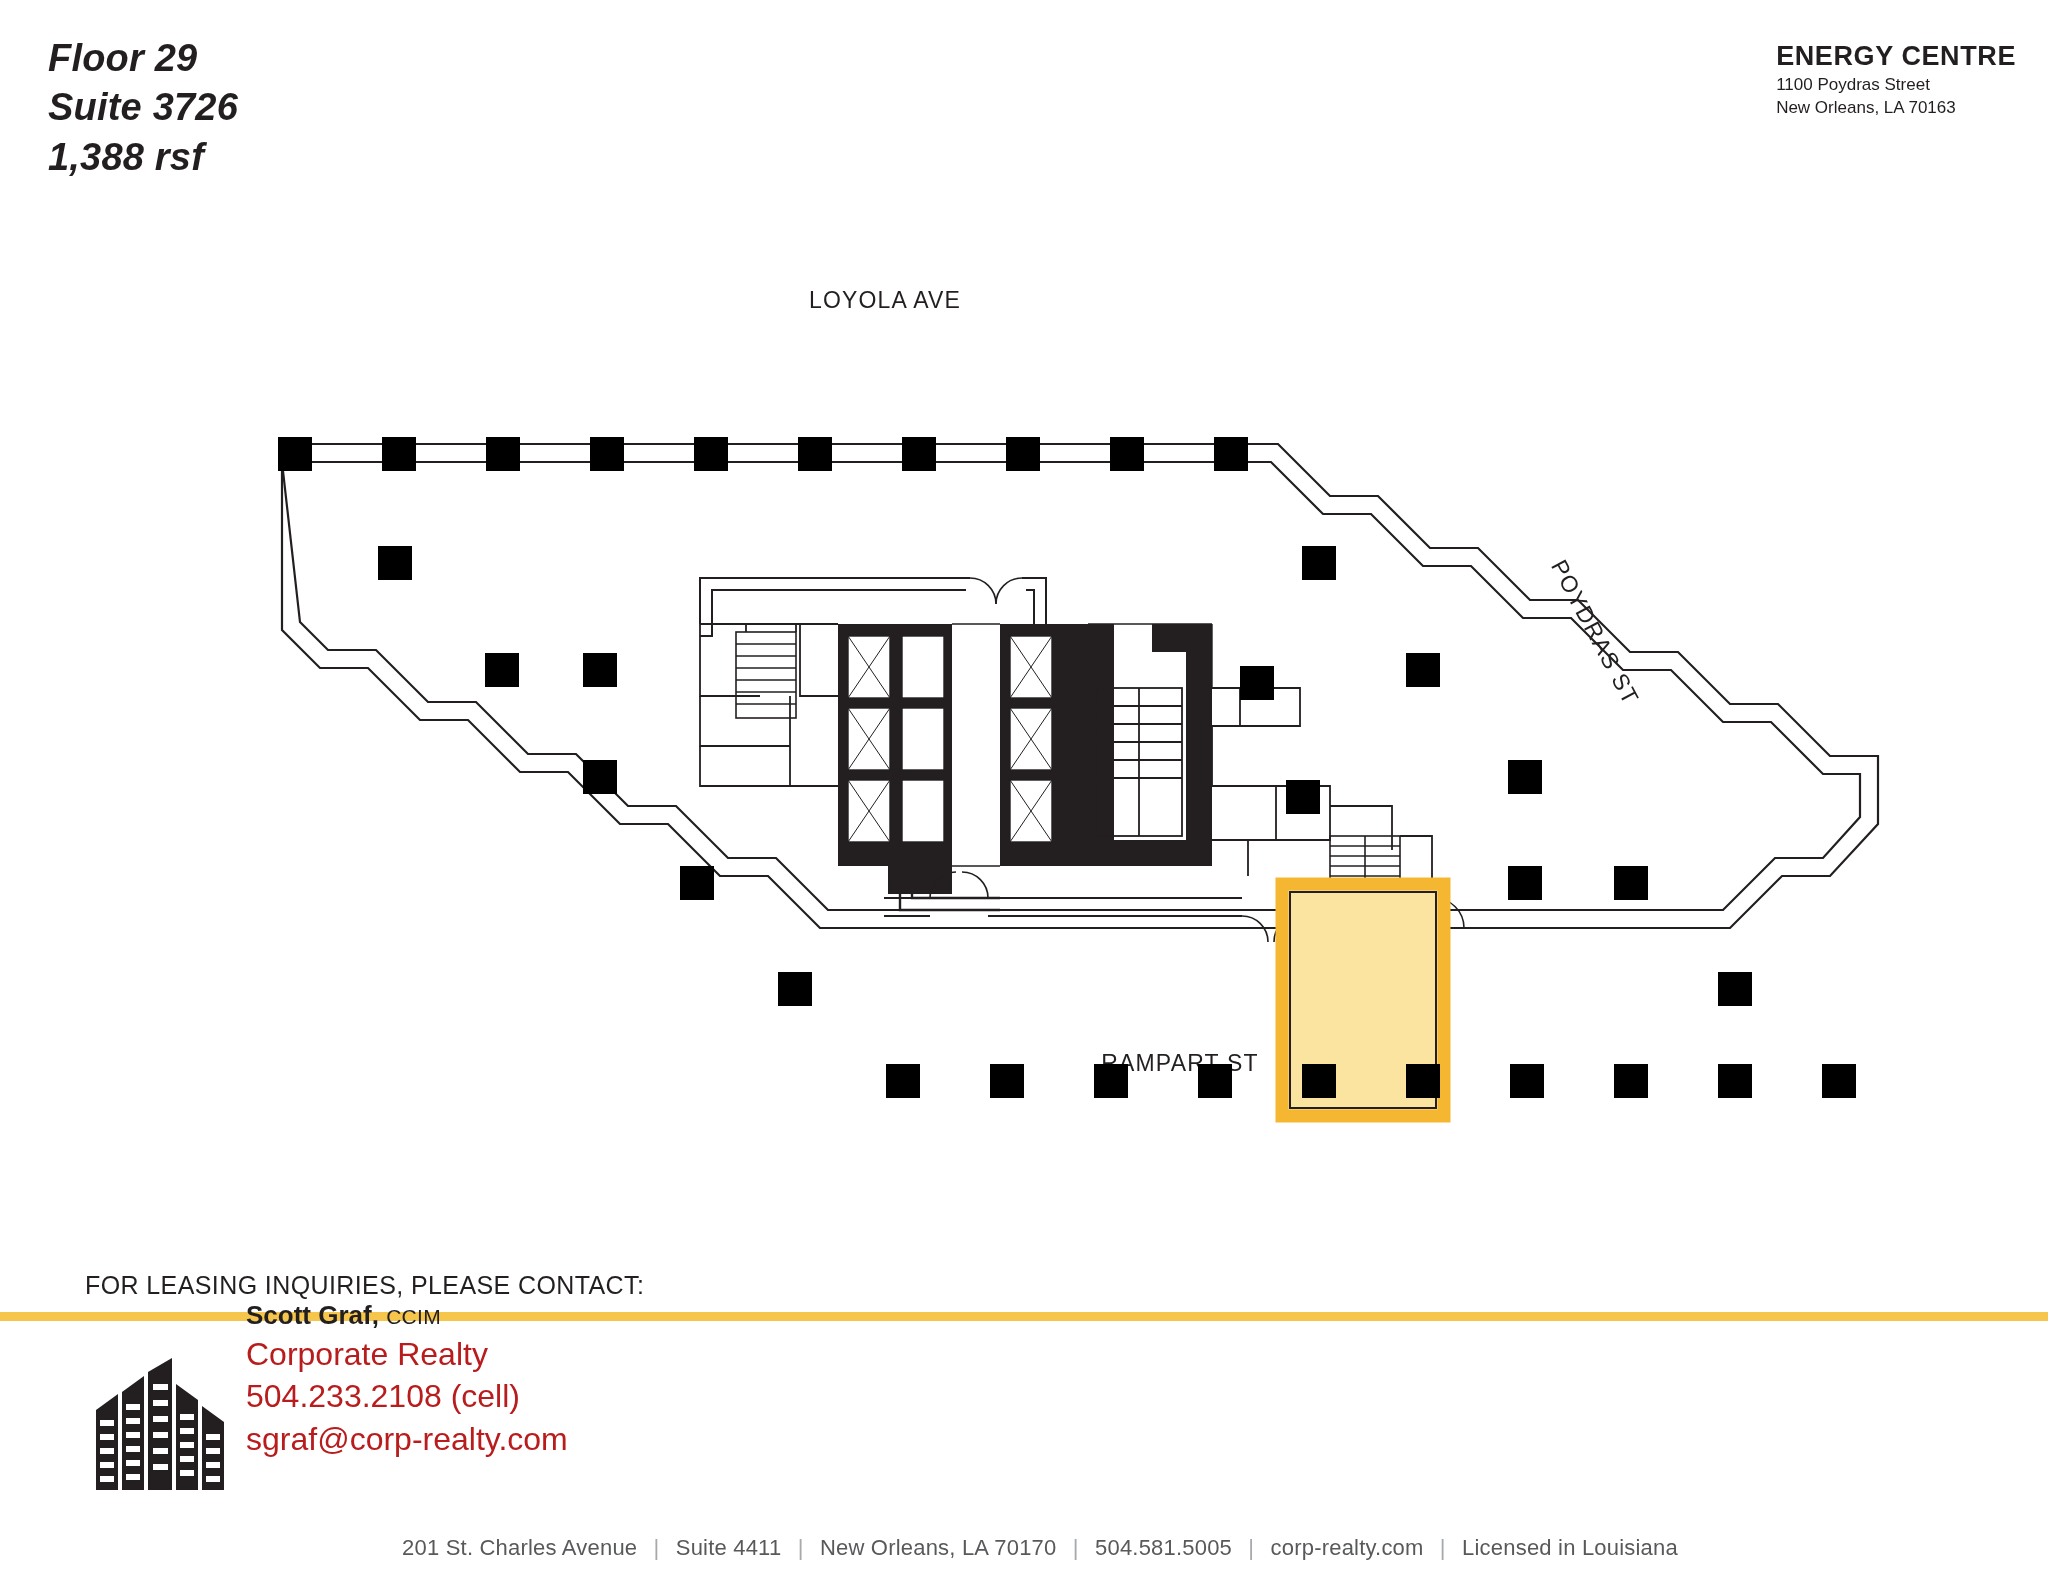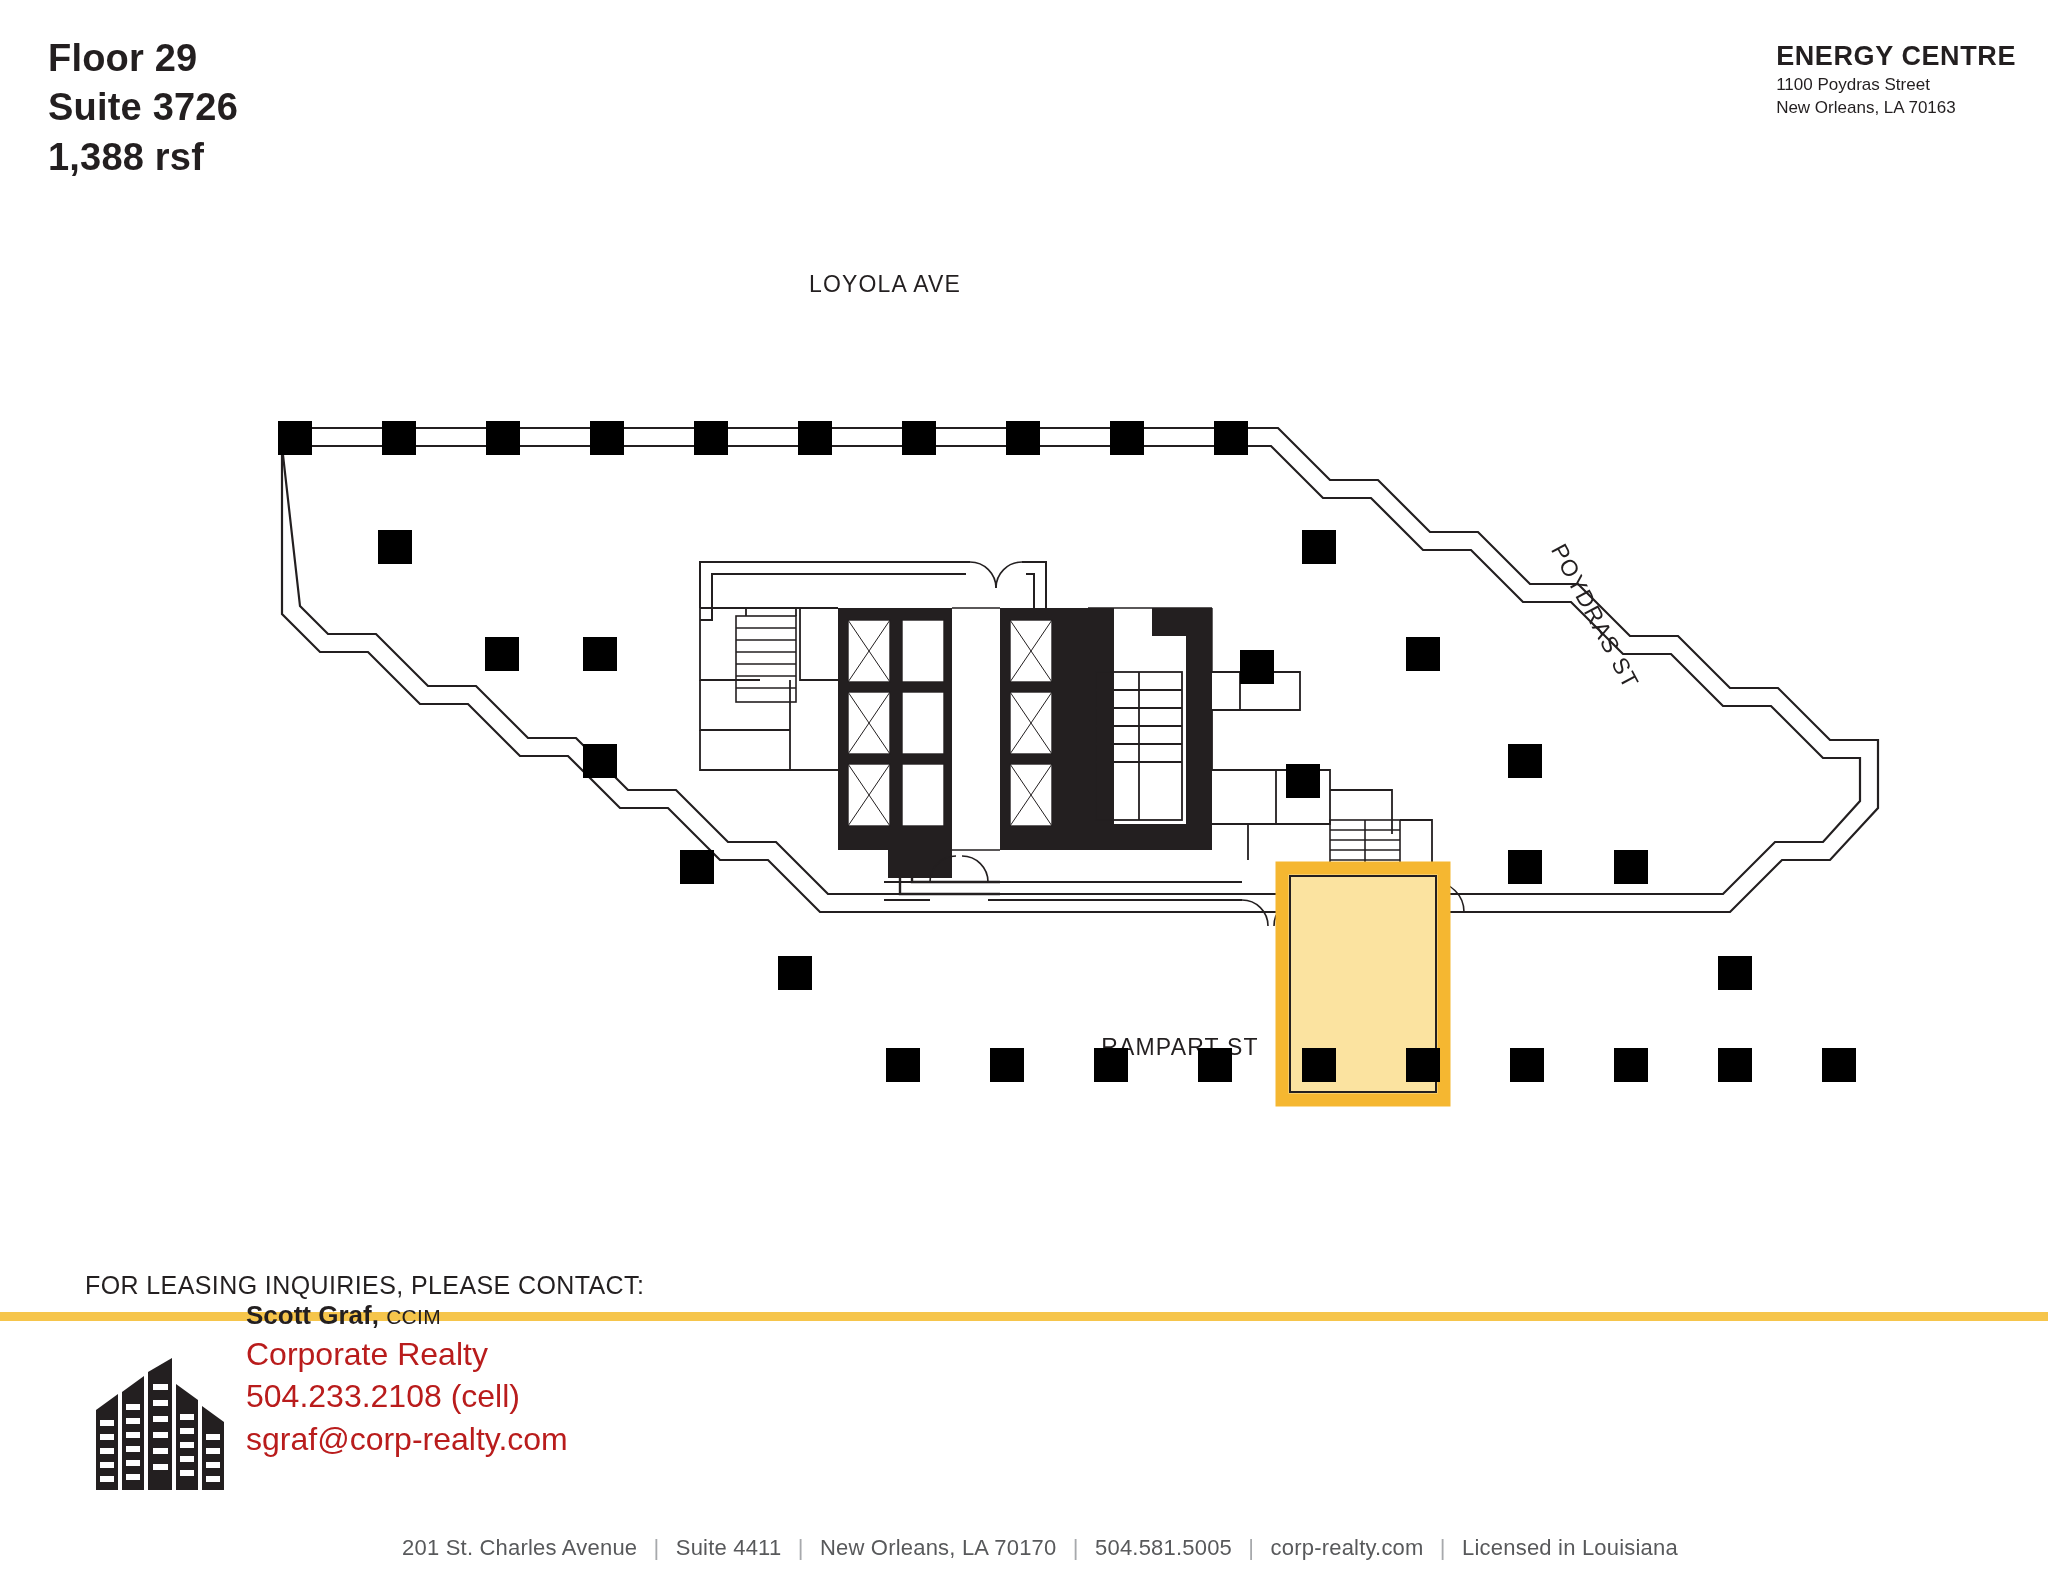--- a/index.html
+++ b/index.html
@@ -15,20 +15,21 @@
     color: #231f20;
     overflow: hidden;
   }
 
   
   .header-left {
     position: absolute;
     left: 48px;
     top: 34px;
     line-height: 1.30;
+    font-style: italic;
   }
   .header-left .line {
     font-size: 38px;
     font-weight: bold;
     letter-spacing: 0.2px;
     color: #231f20;
     white-space: nowrap;
   }
 
   .header-right {
@@ -46,21 +47,21 @@
   .header-right .addr {
     font-size: 17px;
     font-weight: normal;
     color: #231f20;
   }
 
   
   #plan-wrap {
     position: absolute;
     left: 0;
-    top: 210px;
+    top: 226px;
     width: 1944px;
     height: 930px;
   }
   #plan-svg { display: block; }
 
   
   .leasing-title {
     position: absolute;
     left: 85px;
     top: 1271px;

